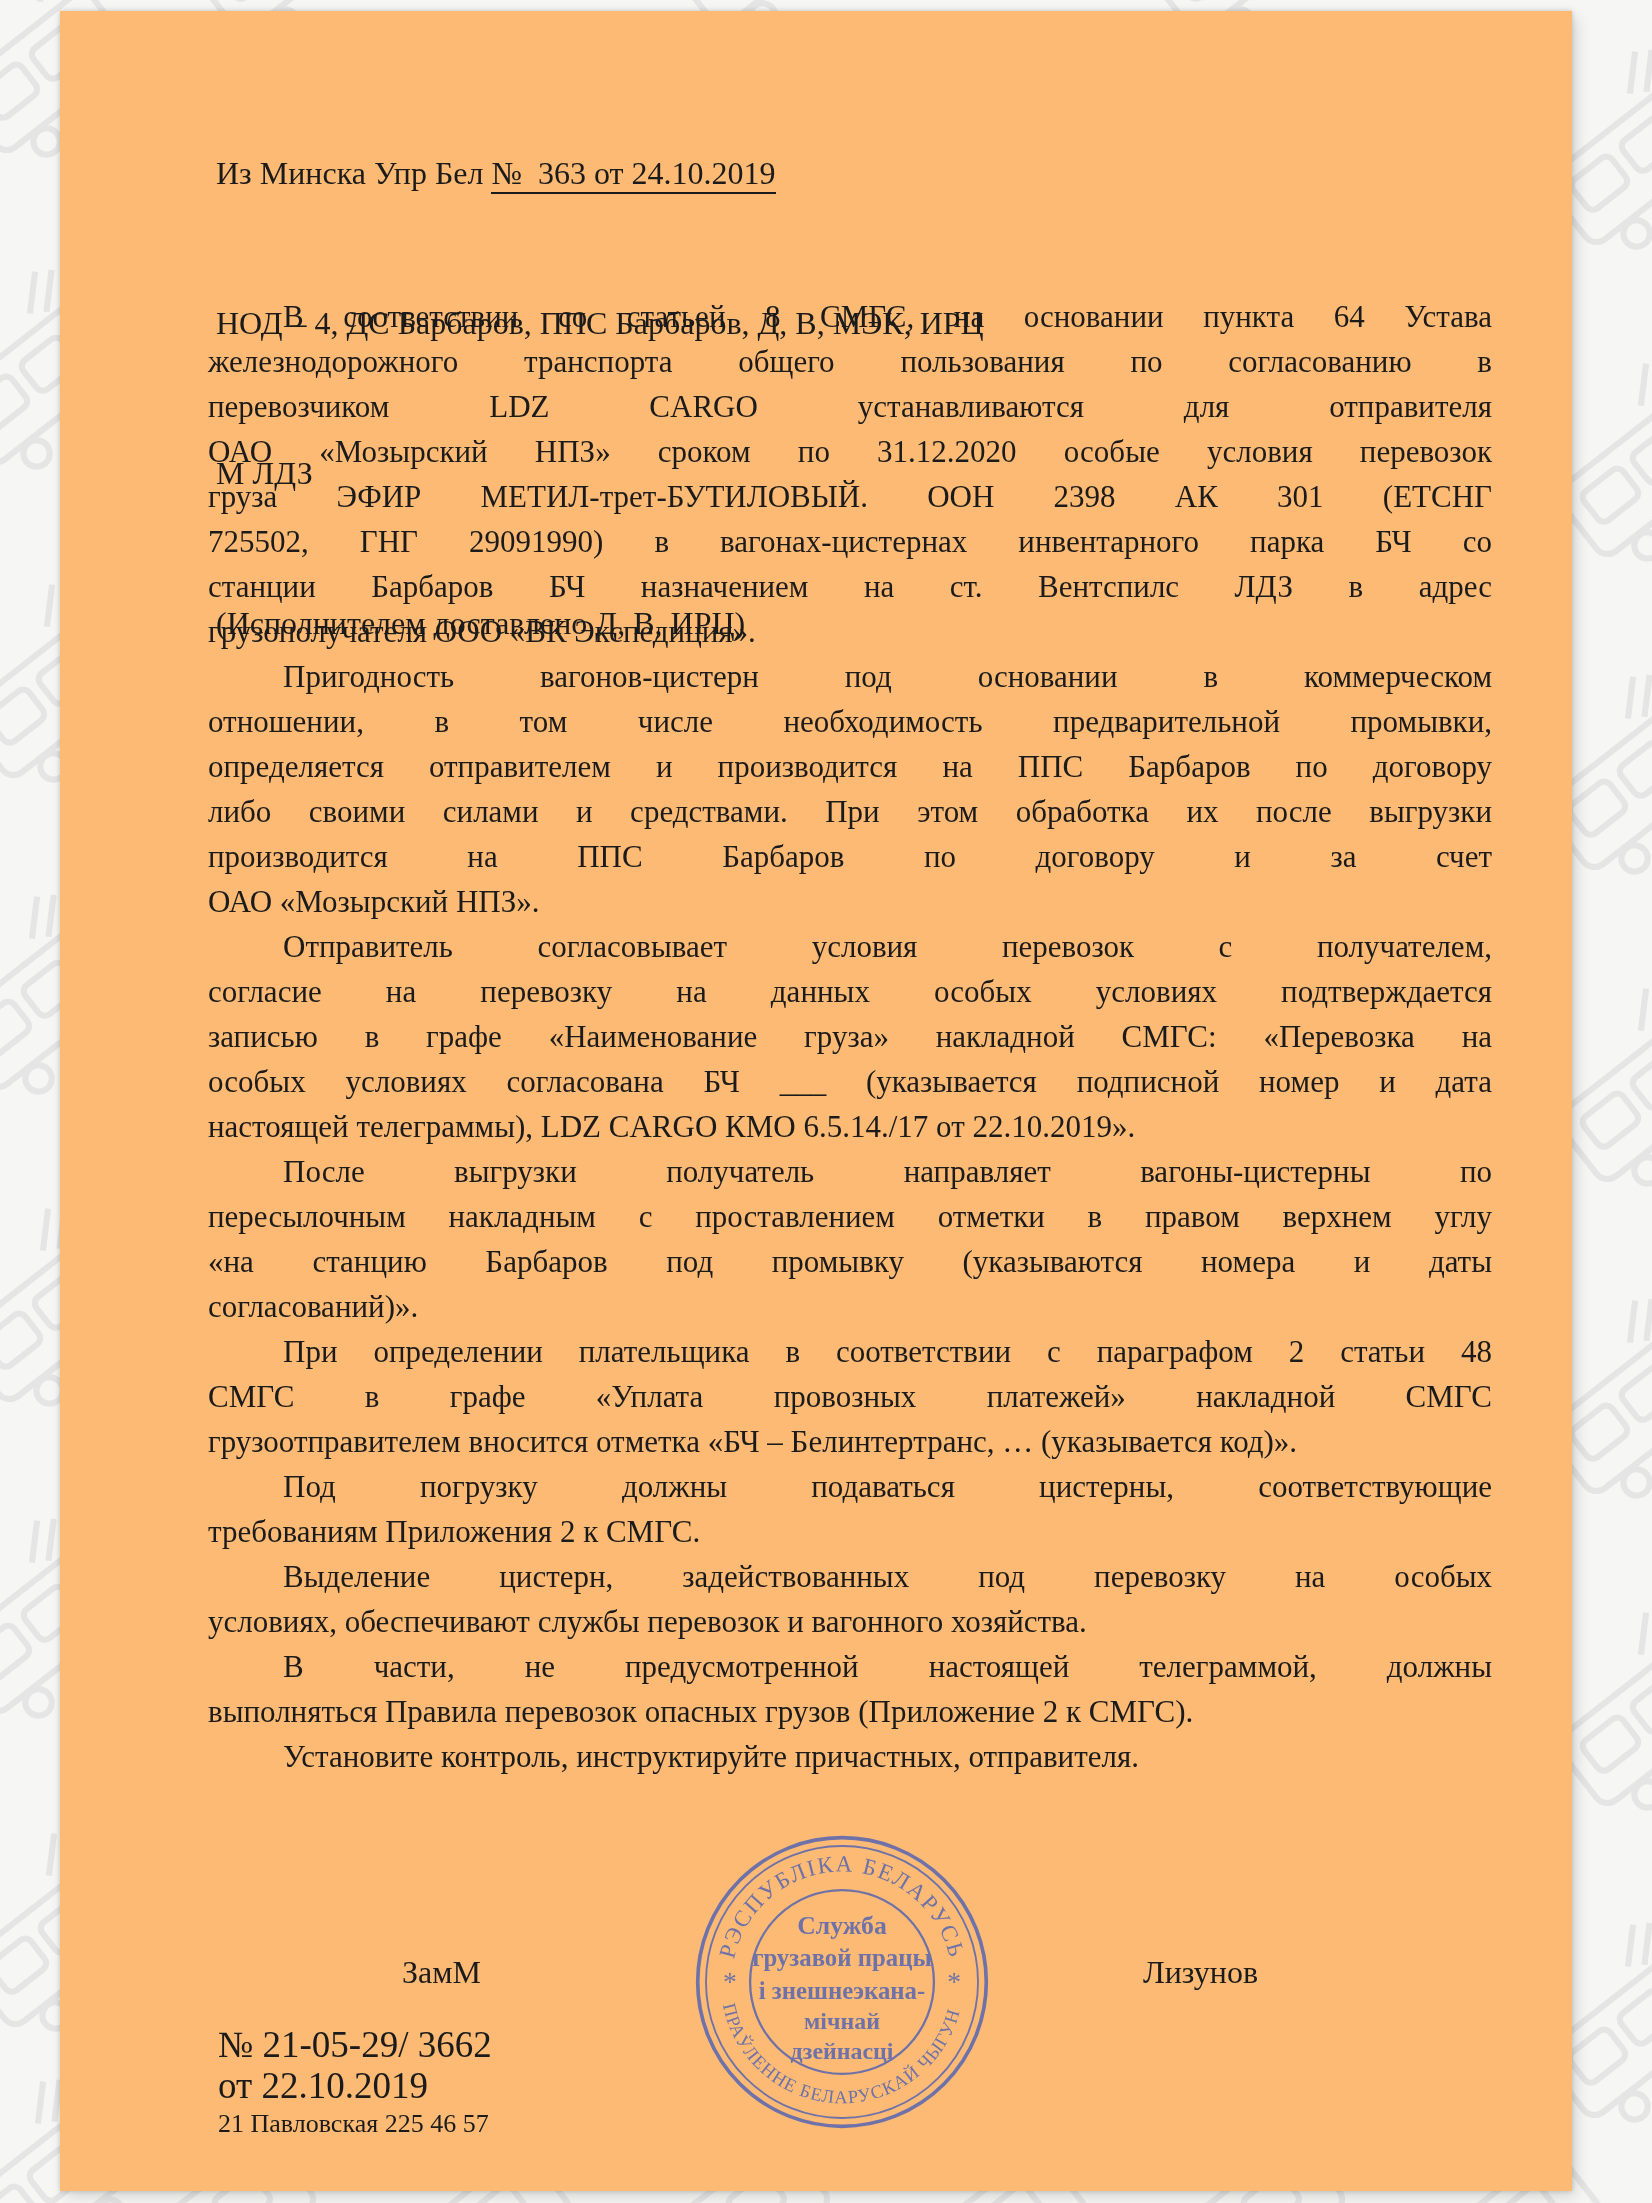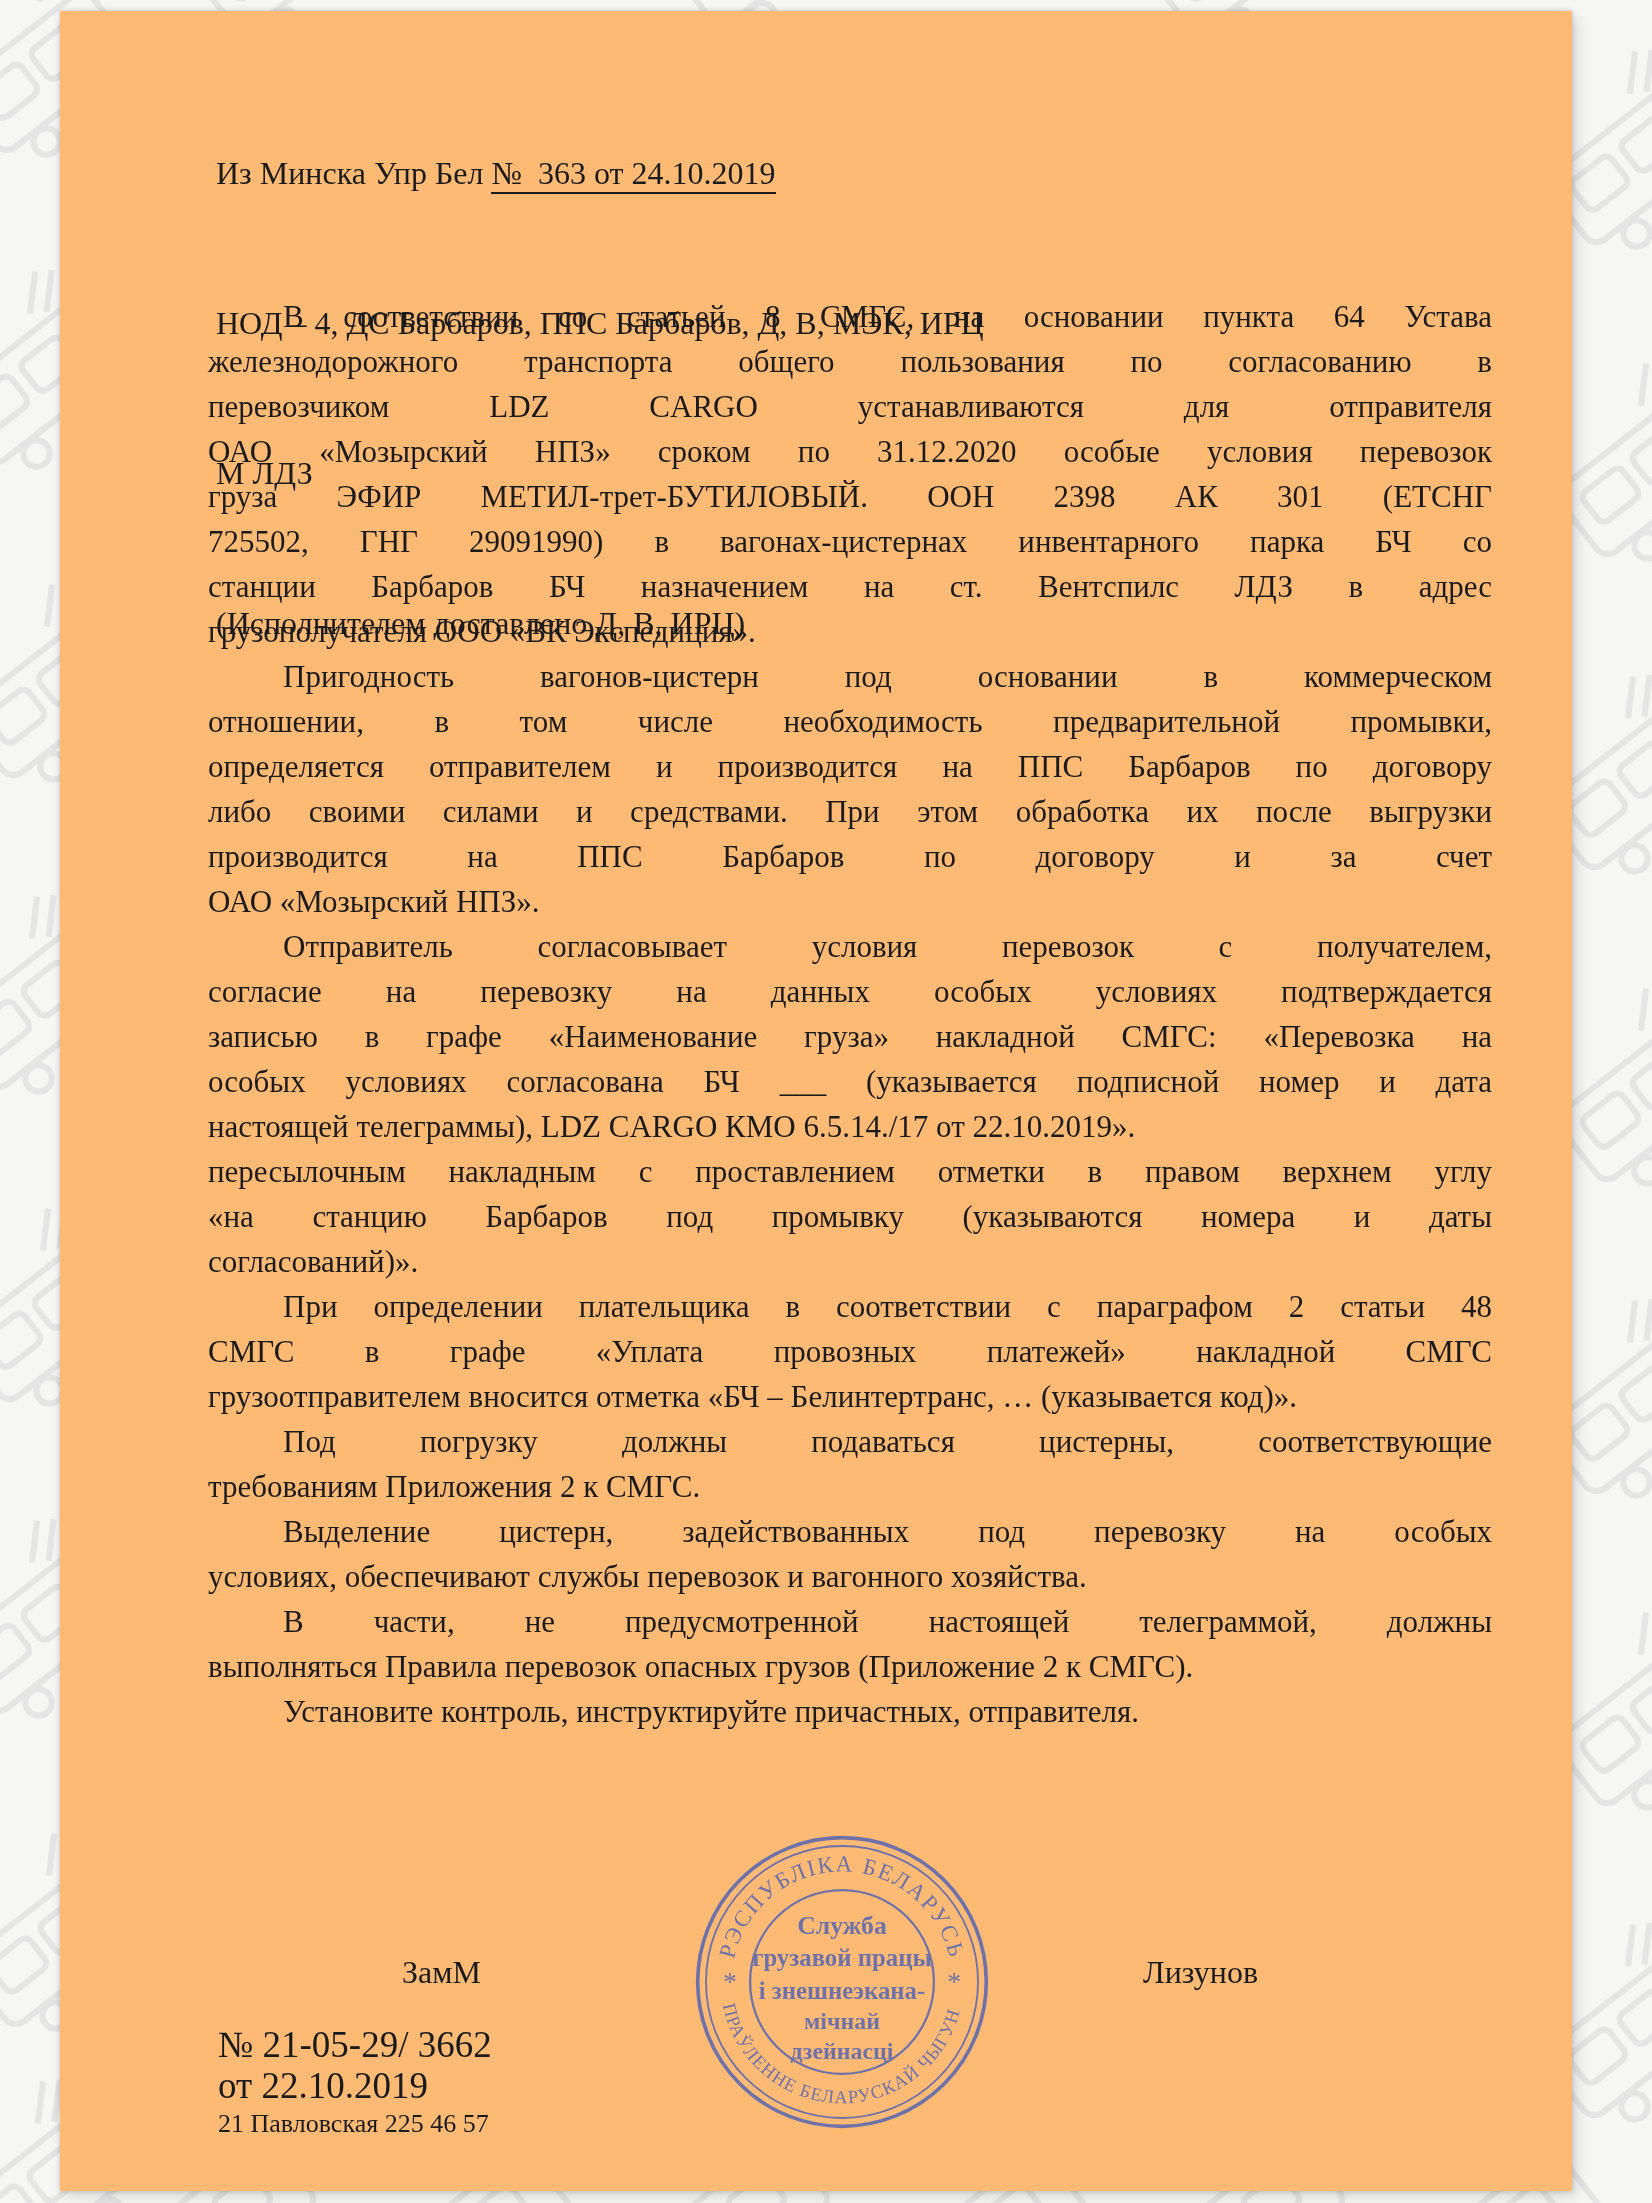--- a/index.html
+++ b/index.html
@@ -156,20 +156,21 @@
         <div class="tline last">ОАО «Мозырский НПЗ».</div>
       </div>
     <div class="para">
         <div class="tline first">Отправитель согласовывает условия перевозок с получателем,</div>
         <div class="tline">согласие на перевозку на данных особых условиях подтверждается</div>
         <div class="tline">записью в графе «Наименование груза» накладной СМГС: «Перевозка на</div>
         <div class="tline">особых условиях согласована БЧ ___ (указывается подписной номер и дата</div>
         <div class="tline last">настоящей телеграммы), LDZ CARGO КМО 6.5.14./17 от 22.10.2019».</div>
       </div>
     <div class="para">
+        <div class="tline first">После выгрузки получатель направляет вагоны-цистерны по</div>
         <div class="tline">пересылочным накладным с проставлением отметки в правом верхнем углу</div>
         <div class="tline">«на станцию Барбаров под промывку (указываются номера и даты</div>
         <div class="tline last">согласований)».</div>
       </div>
     <div class="para">
         <div class="tline first">При определении плательщика в соответствии с параграфом 2 статьи 48</div>
         <div class="tline">СМГС в графе «Уплата провозных платежей» накладной СМГС</div>
         <div class="tline last">грузоотправителем вносится отметка «БЧ – Белинтертранс, … (указывается код)».</div>
       </div>
     <div class="para">

